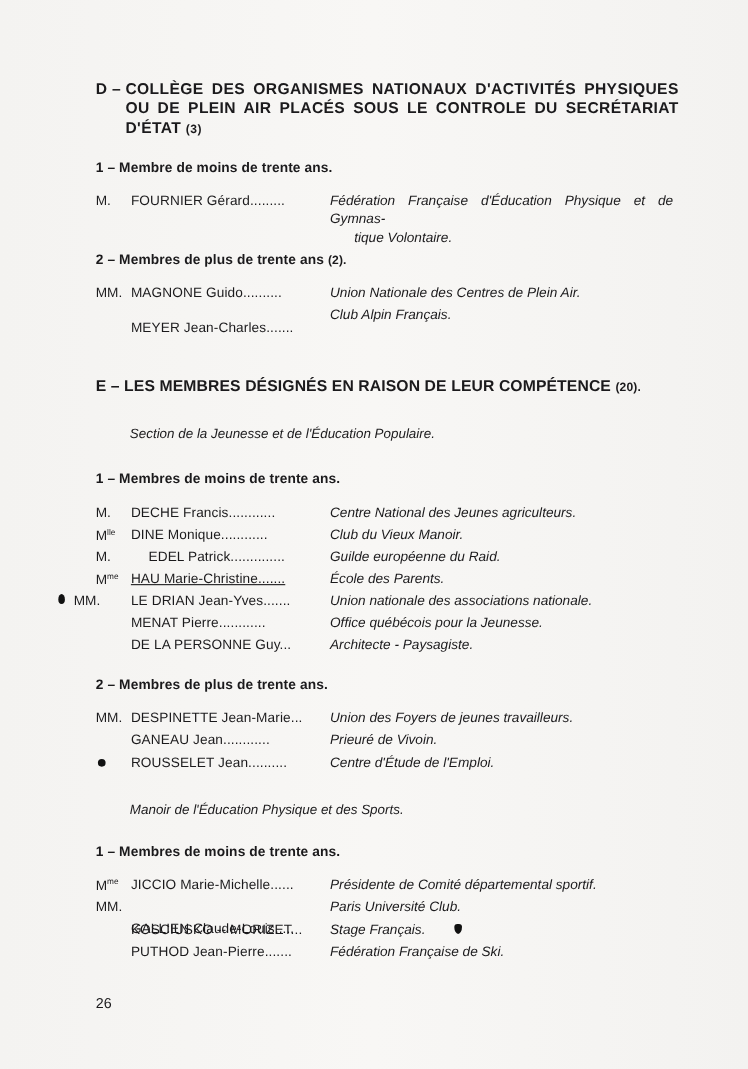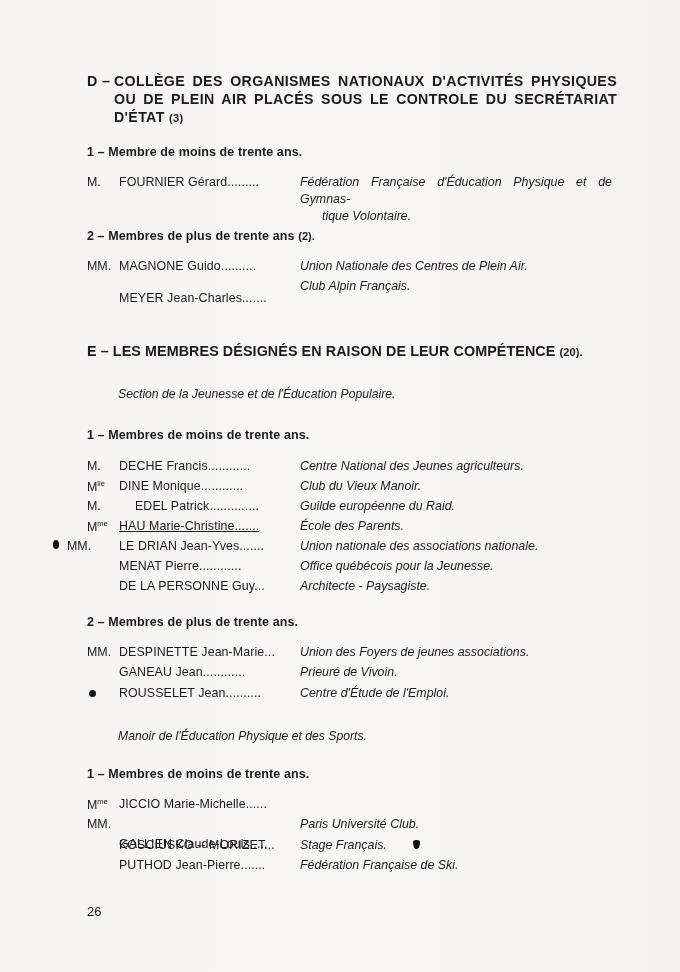--- a/index.html
+++ b/index.html
@@ -179,35 +179,36 @@
   <div class="abs entry-name" style="left:119px; top:559px;"><span>MENAT Pierre</span><span>............</span></div>
   <div class="abs entry-org" style="left:300px; top:559px;">Office québécois pour la Jeunesse.</div>
 
   <div class="abs entry-name" style="left:119px; top:579px;"><span>DE LA PERSONNE Guy</span><span>...</span></div>
   <div class="abs entry-org" style="left:300px; top:579px;">Architecte - Paysagiste.</div>
 
   <div class="abs subhead" style="left:87px; top:615px;">2 – Membres de plus de trente ans.</div>
 
   <div class="abs entry-title" style="left:87px; top:645px;">MM.</div>
   <div class="abs entry-name" style="left:119px; top:645px;"><span>DESPINETTE Jean-Marie</span><span>...</span></div>
-  <div class="abs entry-org" style="left:300px; top:645px;">Union des Foyers de jeunes associations.</div>
+  <div class="abs entry-org" style="left:300px; top:645px;">Union des Foyers de jeunes travailleurs.</div>
 
   <div class="abs entry-name" style="left:119px; top:665px;"><span>GANEAU Jean</span><span>............</span></div>
   <div class="abs entry-org" style="left:300px; top:665px;">Prieuré de Vivoin.</div>
 
   <div class="bullet round" style="left:89px; top:690px;"></div>
   <div class="abs entry-name" style="left:119px; top:686px;"><span>ROUSSELET Jean</span><span>..........</span></div>
   <div class="abs entry-org" style="left:300px; top:686px;">Centre d'Étude de l'Emploi.</div>
 
   <div class="abs section-label" style="left:118px; top:729px;">Manoir de l'Éducation Physique et des Sports.</div>
 
   <div class="abs subhead" style="left:87px; top:767px;">1 – Membres de moins de trente ans.</div>
 
   <div class="abs entry-title" style="left:87px; top:797px;"><span>M</span><sup>me</sup></div>
   <div class="abs entry-name" style="left:119px; top:797px;"><span>JICCIO Marie-Michelle</span><span>......</span></div>
+  <div class="abs entry-org" style="left:300px; top:797px;">Présidente de Comité départemental sportif.</div>
 
   <div class="abs entry-title" style="left:87px; top:817px;"><span>MM.</span></div>
   <div class="abs entry-name" style="left:119px; top:837px;"><span>GALLIEN Claude-Louis</span><span>.....</span></div>
   <div class="abs entry-org" style="left:300px; top:817px;">Paris Université Club.</div>
 
   <div class="abs entry-name" style="left:119px; top:838px;"><span>KOSCIUSKO -- MORIZET</span><span>...</span></div>
   <div class="abs entry-org" style="left:300px; top:838px;">Stage Français.</div>
   <div class="bullet shield" style="left:413px; top:840px;"></div>
 
   <div class="abs entry-name" style="left:119px; top:858px;"><span>PUTHOD Jean-Pierre</span><span>.......</span></div>

